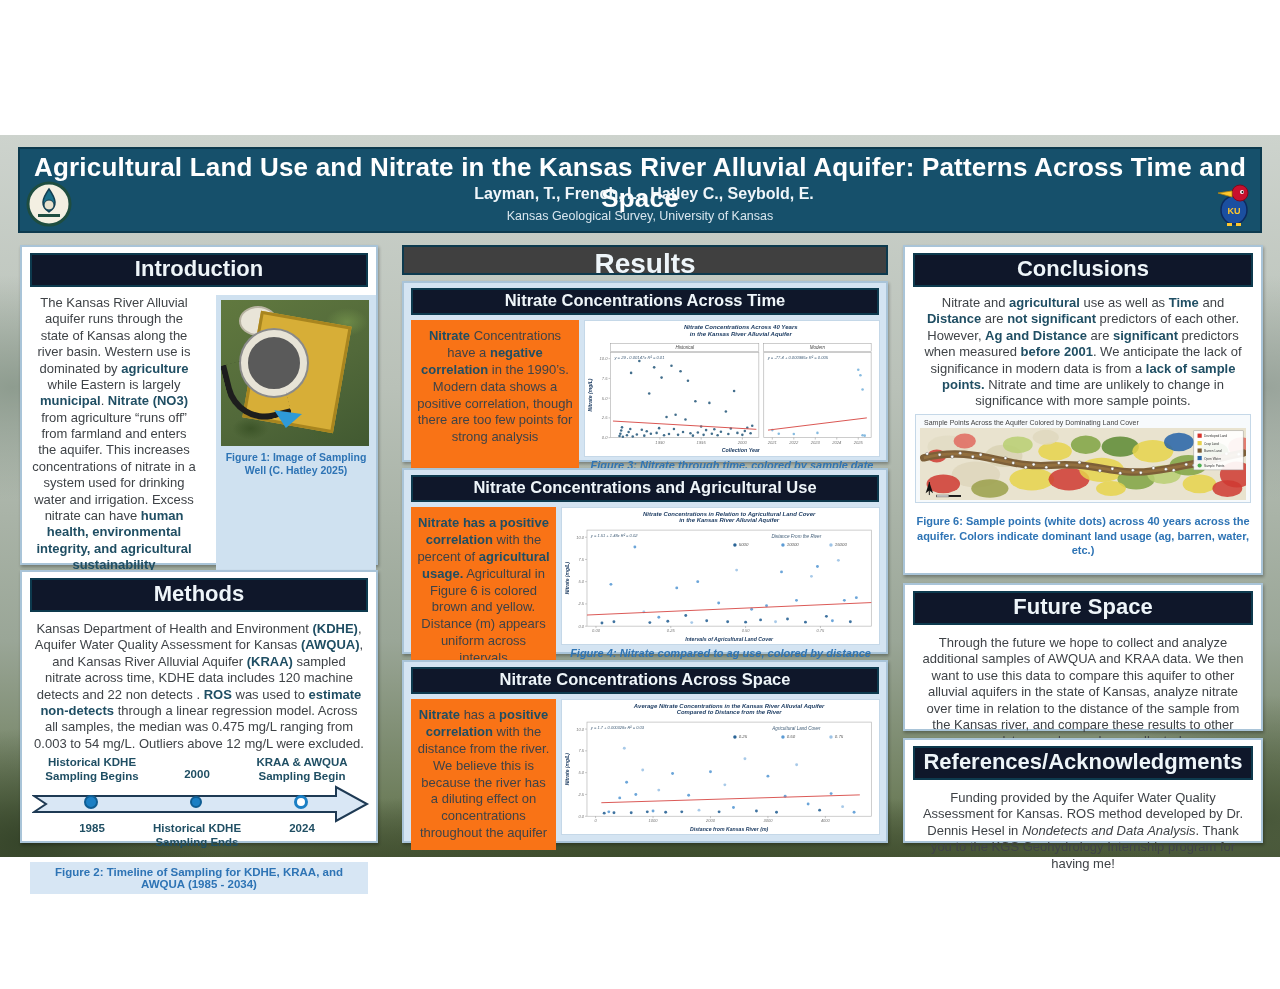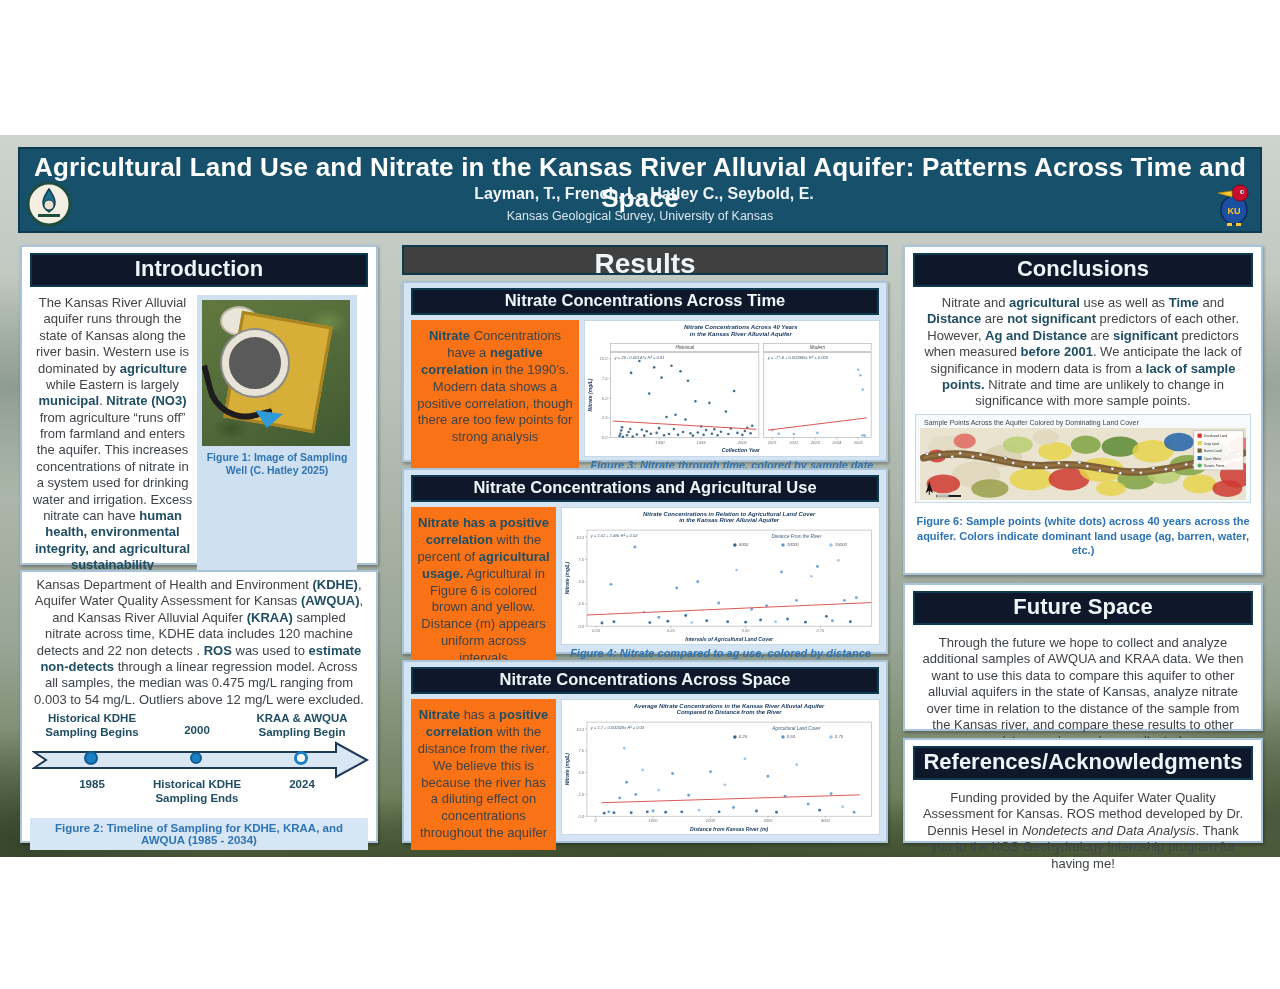--- a/index.html
+++ b/index.html
@@ -20,21 +20,21 @@
   .logo-right{position:absolute;right:6px;top:34px;}
   .box{position:absolute;background:#ffffff;border:2px solid #a9c4d8;box-sizing:border-box;box-shadow:1px 2px 3px rgba(0,0,0,.3);}
   .box.blue{background:#d4e4f2;}
   .hdr{background:#0f172a;border:2px solid #0d3a4e;color:#eef5f9;text-align:center;font-weight:700;margin:6px 8px 4px 8px;padding:1px 0 3px 0;}
   .hdr.main{font-size:22px;}
   .hdr.sub{font-size:16.5px;margin:5px 7px 3px 7px;}
   .bar{position:absolute;background:#404040;border:2px solid #0d3a4e;color:#eef5f9;text-align:center;font-weight:700;font-size:28px;box-sizing:border-box;padding-top:1px;}
   .body-txt{color:#3f4347;font-size:13px;line-height:1.26;text-align:center;}
   .rb{font-weight:700;color:#1f4e63;}
   .ri{font-style:italic;}
-  .intro-row{display:flex;gap:4px;padding:4px 19px 0 10px;}
+  .intro-row{display:flex;gap:20px;padding:4px 0 0 10px;}
   .intro-left{flex:1;}
   .photo-panel{flex:0 0 160px;background:#cfe1f0;padding:5px;box-sizing:border-box;}
   .photo{position:relative;width:148px;height:146px;overflow:hidden;
     background:
       radial-gradient(26px 16px at 20% 88%, #3c5428 0%, rgba(60,84,40,0) 70%),
       radial-gradient(30px 20px at 85% 15%, #6d8a48 0%, rgba(109,138,72,0) 70%),
       radial-gradient(22px 14px at 70% 90%, #466030 0%, rgba(70,96,48,0) 70%),
       linear-gradient(150deg,#61793f 0%,#52693a 55%,#415931 100%);}
   .well-frame{position:absolute;left:30px;top:18px;width:92px;height:108px;background:#d7ae37;border:3px solid #a8851f;transform:rotate(10deg);box-sizing:border-box;}
   .well-inner{position:absolute;left:20px;top:30px;width:52px;height:52px;border-radius:50%;background:#5a5a5a;border:7px solid #e7e3d6;box-shadow:0 0 0 2px #8a8a8a;}
@@ -108,20 +108,21 @@
           <div class="well-tube"></div>
           <div class="well-blue"></div>
         </div>
         <div class="fig1-cap">Figure 1: Image of Sampling Well (C. Hatley 2025)</div>
       </div>
     </div>
     <div class="intro-close body-txt">for the region. Because of this, we examined nitrate data in the aquifer across 40 years  and asked how does nitrate change across time and space ?</div>
   </section>
 
   <section class="box" style="left:20px;top:570px;width:358px;height:273px;">
+    <div class="hdr main">Methods</div>
     <div class="methods-par body-txt"><span>Kansas Department of Health and Environment </span><span class="rb">(KDHE)</span><span>, Aquifer Water Quality Assessment for Kansas </span><span class="rb">(AWQUA)</span><span>, and Kansas River Alluvial Aquifer </span><span class="rb">(KRAA)</span><span> sampled nitrate across time, KDHE data includes 120 machine detects and 22 non detects . </span><span class="rb">ROS</span><span> was used to </span><span class="rb">estimate non-detects</span><span> through a linear regression model. Across all samples, the median was 0.475 mg/L ranging from 0.003 to 54 mg/L. Outliers above 12 mg/L were excluded.</span></div>
     <div class="timeline">
       <svg width="338" height="40" viewBox="0 0 338 40" style="position:absolute;top:28px;left:0;">
         <path d="M2,12 L304,12 L304,3 L335,20 L304,37 L304,28 L2,28 L14,20 Z" fill="#d9e7f5" stroke="#1e3a54" stroke-width="2"></path>
       </svg>
       <div class="tl-top" style="left:0px;">Historical KDHE
 Sampling Begins</div>
       <div class="tl-top" style="left:105px;top:12px;">2000</div>
       <div class="tl-top" style="left:210px;">KRAA &amp; AWQUA
 Sampling Begin</div>

